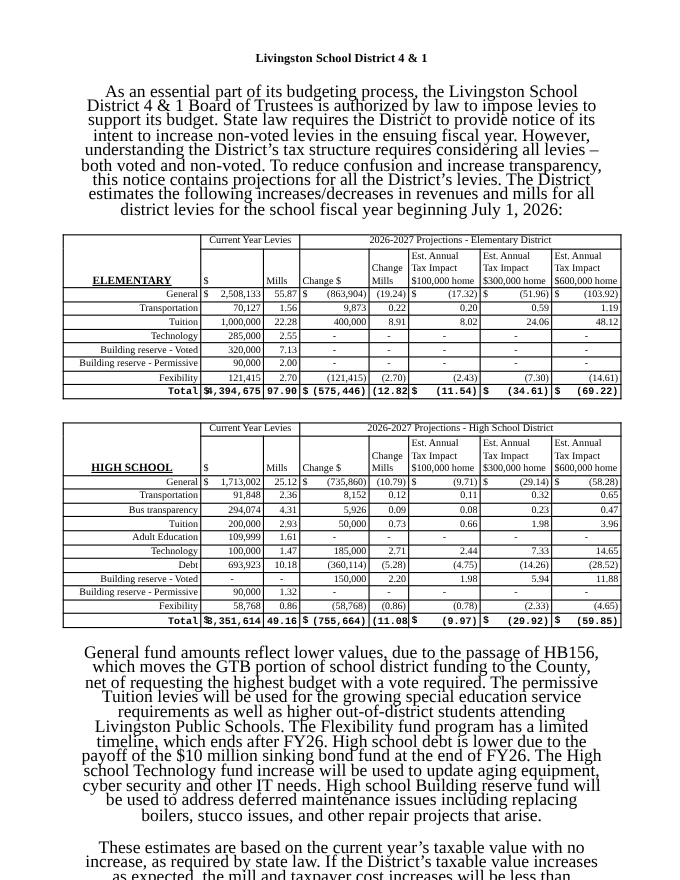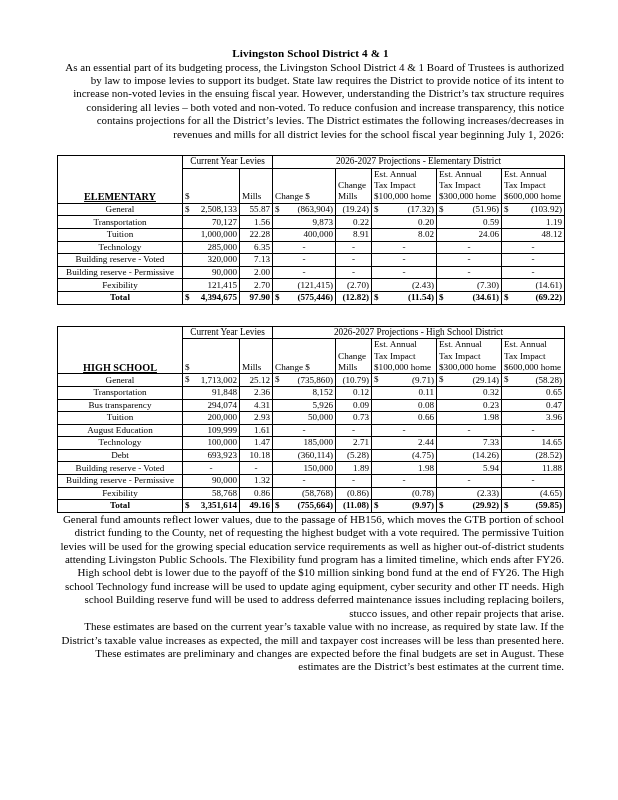--- a/index.html
+++ b/index.html
@@ -25,24 +25,24 @@
   .doc-title {
     text-align: center;
     font-weight: bold;
     font-size: 11.2px;
     line-height: 14.5px;
     letter-spacing: 0.1px;
   }
   .doc-title .line2 { display: block; }
 
   p.body-text {
-    font-size: 11px;
+    font-size: 16px;
     line-height: 13.4px;
-    text-align: right;
-    margin: 0;
+    text-align: center;
+    margin: 16px;
     letter-spacing: -0.01px;
   }
   .intro { margin-top: 13px; }
 
   
   table.levy {
     border-collapse: collapse;
     table-layout: fixed;
     width: 507px;
     font-size: 9.1px;
@@ -87,36 +87,37 @@
   }
   .colhead {
     text-align: left;
     font-weight: bold;
     font-size: 9.2px;
     vertical-align: bottom;
     line-height: 10.6px;
     border-bottom: 1.1px solid #000;
   }
   .colhead.tall { height: 34px; }
-  .rowname { text-align: center; border-right: 1.1px solid #000; }
+  .rowname { text-align: right; border-right: 1.1px solid #000; }
   .num { text-align: right; }
   .cur {
     text-align: right;
     position: relative;
     padding-left: 10px;
   }
   .cur .sym {
     position: absolute;
     left: 2px;
     top: 0;
   }
   .dash { text-align: center; }
   tr.total td {
     font-weight: bold;
     border-top: 1.1px solid #000;
+    font-family: Liberation Mono, monospace;
   }
   .thick-left { border-left: 1.1px solid #000; margin-top: 41px; }
   .thick-right { border-right: 1.1px solid #000; }
 
   .tbl-wrap-1 { margin-top: 14px; }
   .tbl-wrap-2 { margin-top: 21px; }
   .para-after-tables { margin-top: 18px; }
   .para-final { margin-top: 17px; }
 </style>
 </head>
@@ -202,21 +203,21 @@
             <td class="num thick-right">22.28</td>
             <td class="cur "><span class="sym"></span>400,000</td>
             <td class="num ">8.91</td>
             <td class="cur "><span class="sym"></span>8.02</td>
             <td class="cur "><span class="sym"></span>24.06</td>
             <td class="cur thick-right"><span class="sym"></span>48.12</td>
           </tr>
           <tr>
             <td class="rowname">Technology</td>
             <td class="cur thick-left"><span class="sym"></span>285,000</td>
-            <td class="num thick-right">6.35</td>
+            <td class="num thick-right">2.55</td>
             <td class="dash ">-</td>
             <td class="dash ">-</td>
             <td class="dash ">-</td>
             <td class="dash ">-</td>
             <td class="dash thick-right">-</td>
           </tr>
           <tr>
             <td class="rowname">Building reserve - Voted</td>
             <td class="cur thick-left"><span class="sym"></span>320,000</td>
             <td class="num thick-right">7.13</td>
@@ -340,21 +341,21 @@
             <td class="rowname">Tuition</td>
             <td class="cur thick-left"><span class="sym"></span>200,000</td>
             <td class="num thick-right">2.93</td>
             <td class="cur "><span class="sym"></span>50,000</td>
             <td class="num ">0.73</td>
             <td class="cur "><span class="sym"></span>0.66</td>
             <td class="cur "><span class="sym"></span>1.98</td>
             <td class="cur thick-right"><span class="sym"></span>3.96</td>
           </tr>
           <tr>
-            <td class="rowname">August Education</td>
+            <td class="rowname">Adult Education</td>
             <td class="cur thick-left"><span class="sym"></span>109,999</td>
             <td class="num thick-right">1.61</td>
             <td class="dash ">-</td>
             <td class="dash ">-</td>
             <td class="dash ">-</td>
             <td class="dash ">-</td>
             <td class="dash thick-right">-</td>
           </tr>
           <tr>
             <td class="rowname">Technology</td>
@@ -374,21 +375,21 @@
             <td class="num ">(5.28)</td>
             <td class="cur "><span class="sym"></span>(4.75)</td>
             <td class="cur "><span class="sym"></span>(14.26)</td>
             <td class="cur thick-right"><span class="sym"></span>(28.52)</td>
           </tr>
           <tr>
             <td class="rowname">Building reserve - Voted</td>
             <td class="dash thick-left">-</td>
             <td class="dash thick-right">-</td>
             <td class="cur "><span class="sym"></span>150,000</td>
-            <td class="num ">1.89</td>
+            <td class="num ">2.20</td>
             <td class="cur "><span class="sym"></span>1.98</td>
             <td class="cur "><span class="sym"></span>5.94</td>
             <td class="cur thick-right"><span class="sym"></span>11.88</td>
           </tr>
           <tr>
             <td class="rowname">Building reserve - Permissive</td>
             <td class="cur thick-left"><span class="sym"></span>90,000</td>
             <td class="num thick-right">1.32</td>
             <td class="dash ">-</td>
             <td class="dash ">-</td>

